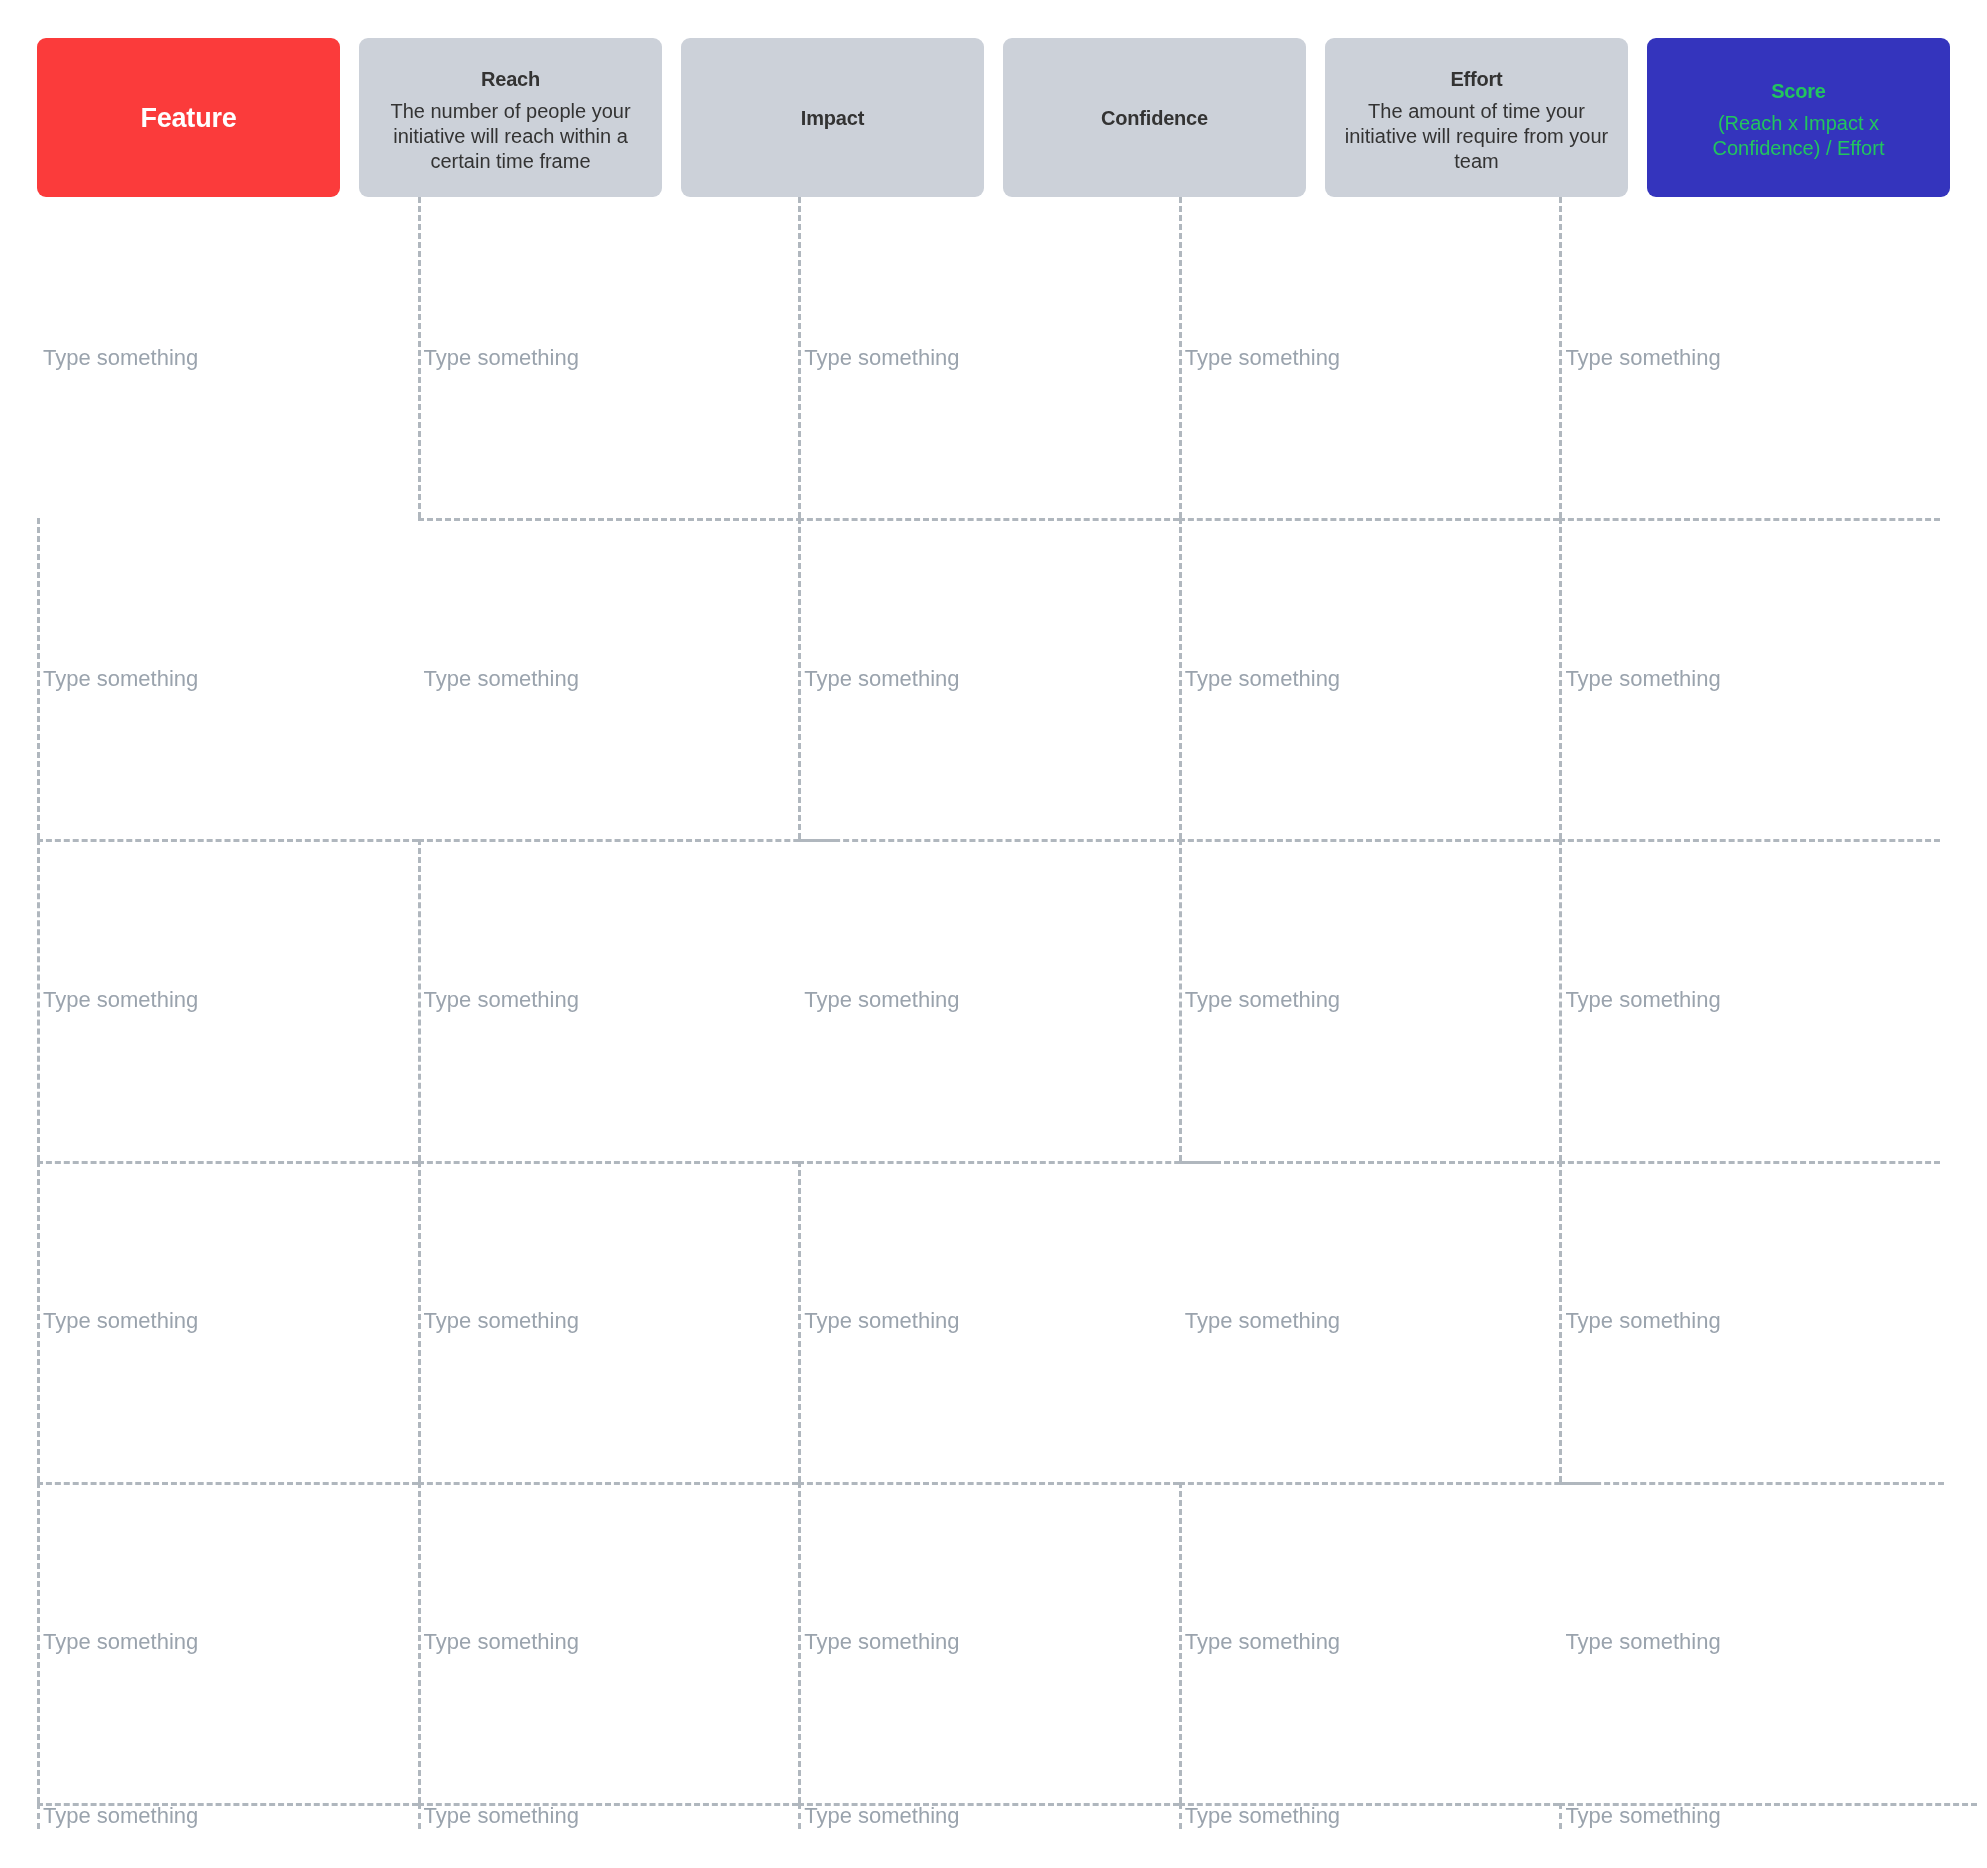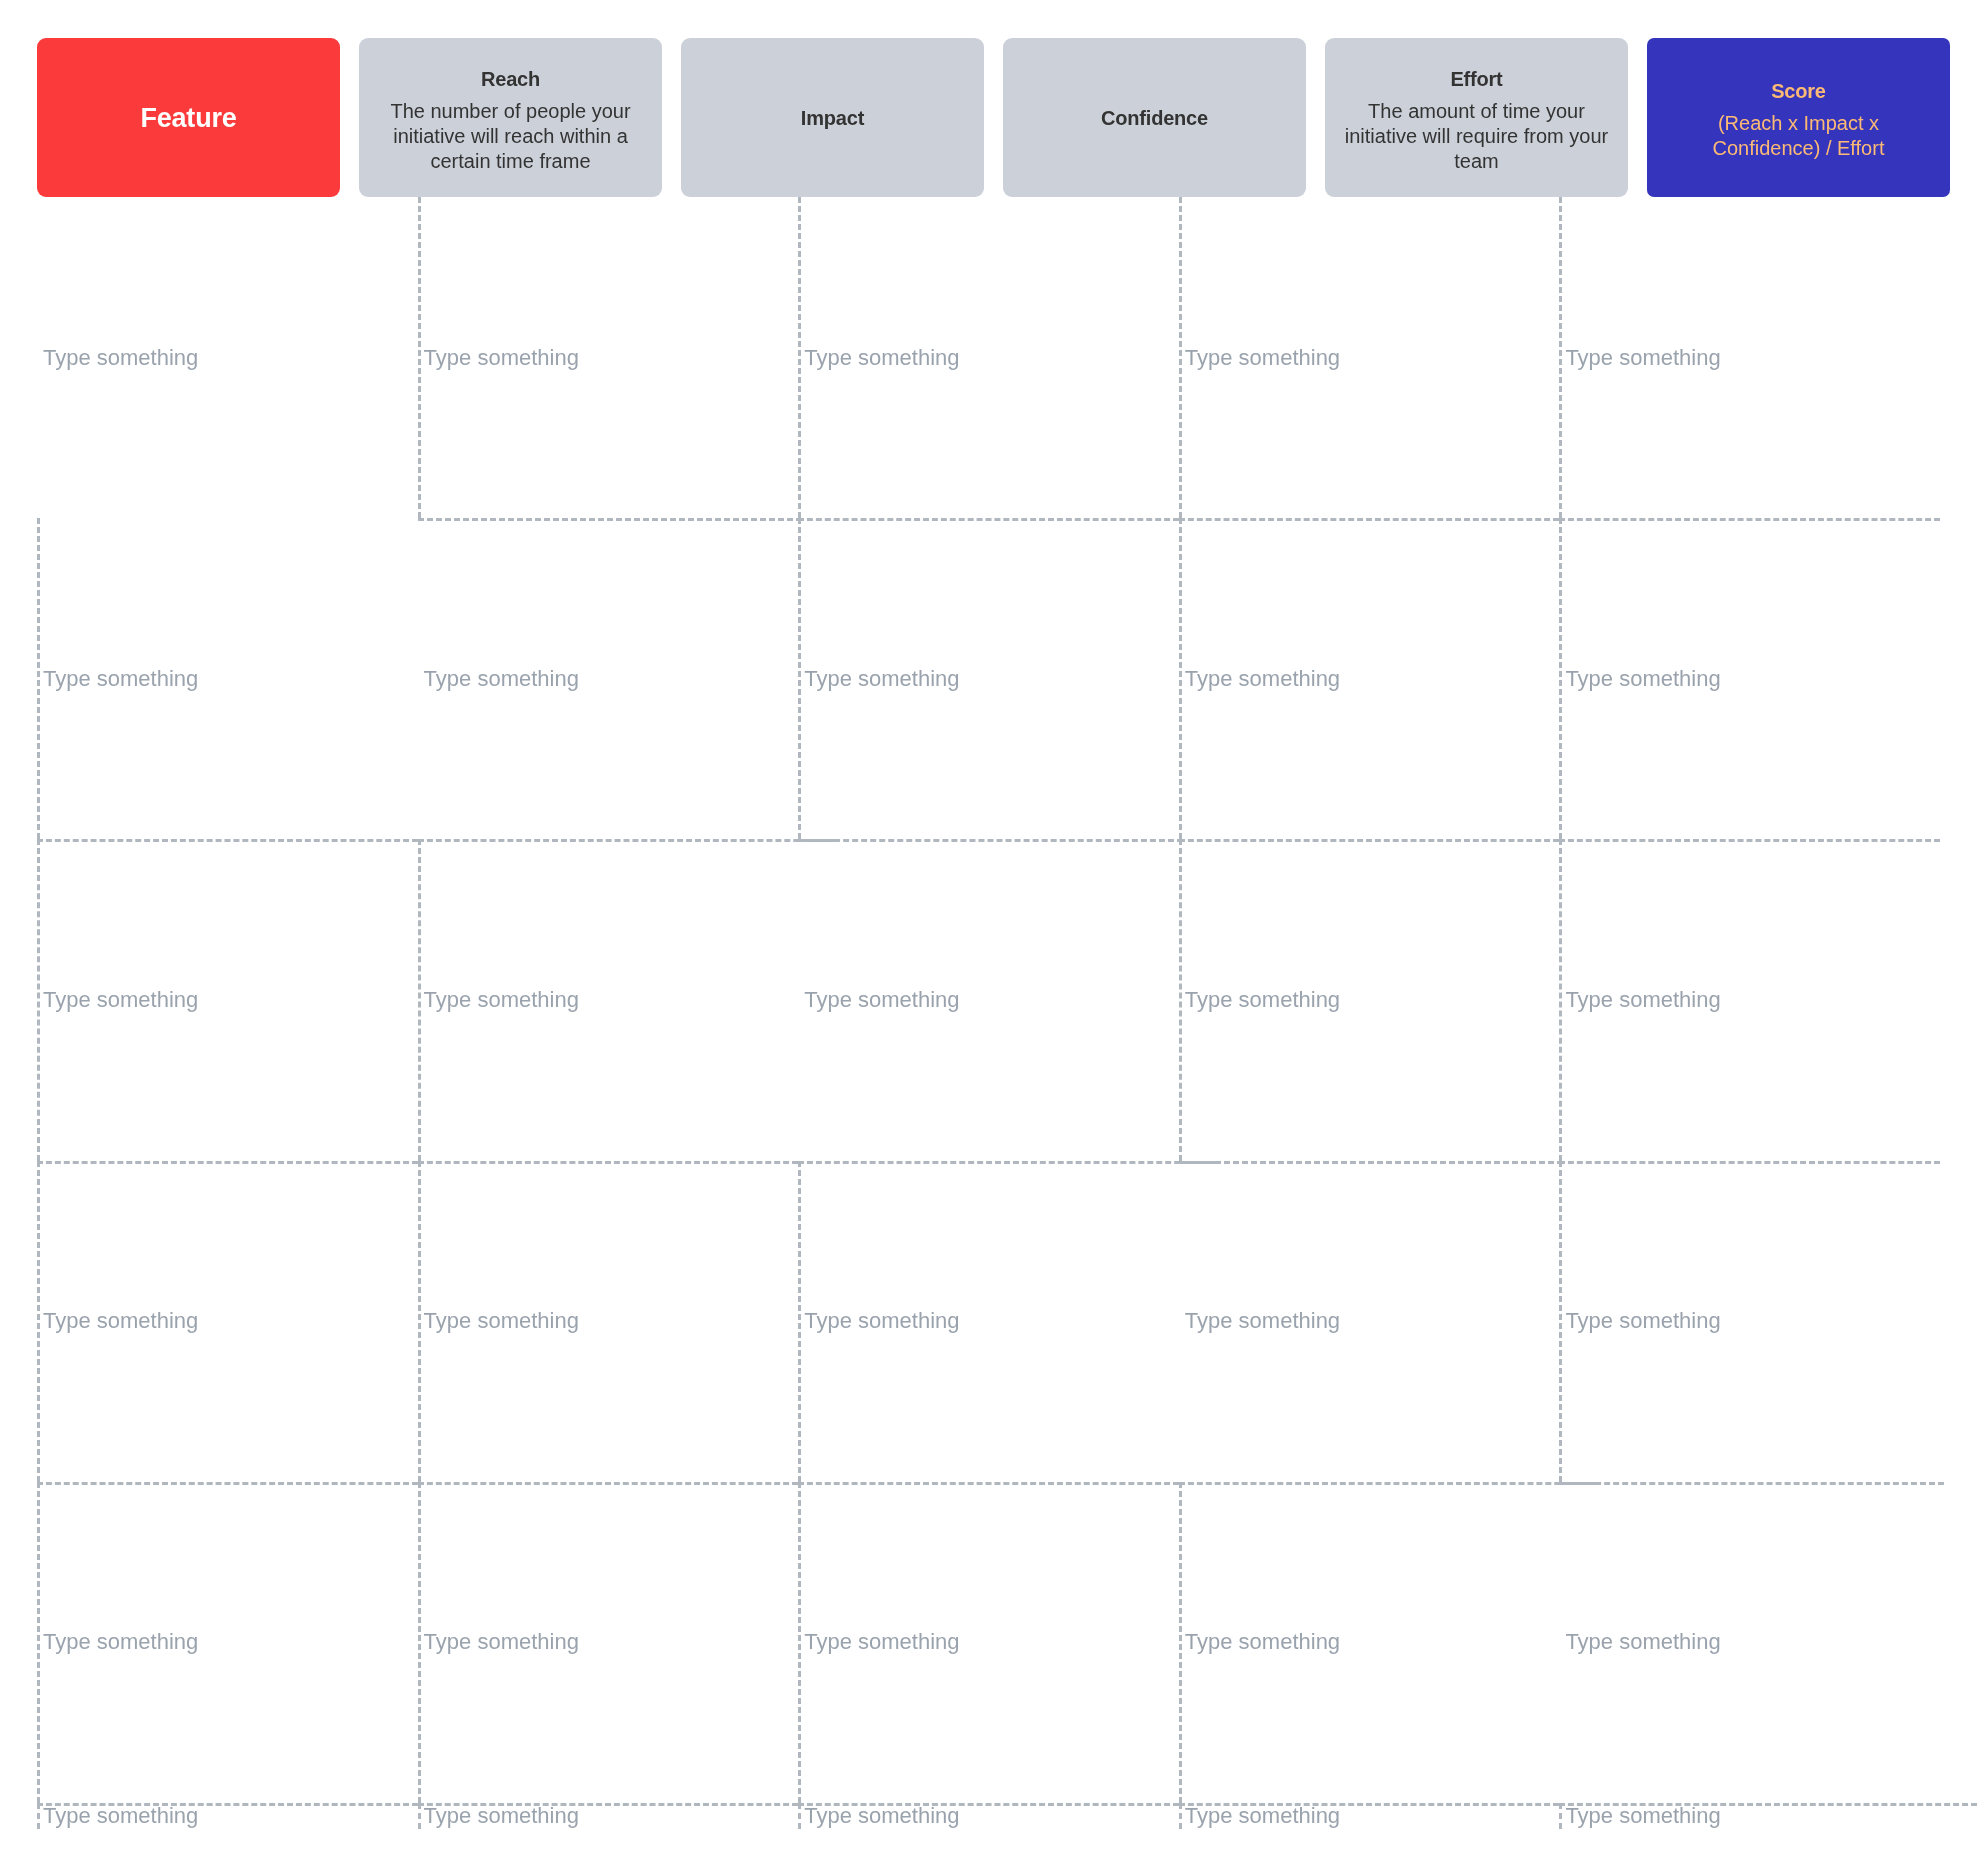--- a/index.html
+++ b/index.html
@@ -43,22 +43,21 @@
     color: #333333;
   }
 
   .header-cell.accent-red {
     background: #fb3b3b;
     color: #ffffff;
   }
 
   .header-cell.accent-blue {
     background: #3434bd;
-    color: #fdba74;
-    border-radius: 7px;
+    color: #22c55e;
   }
 
   .header-title {
     font-size: 20px;
     font-weight: bold;
     line-height: 34px;
     letter-spacing: -0.2px;
   }
 
   .header-desc {

